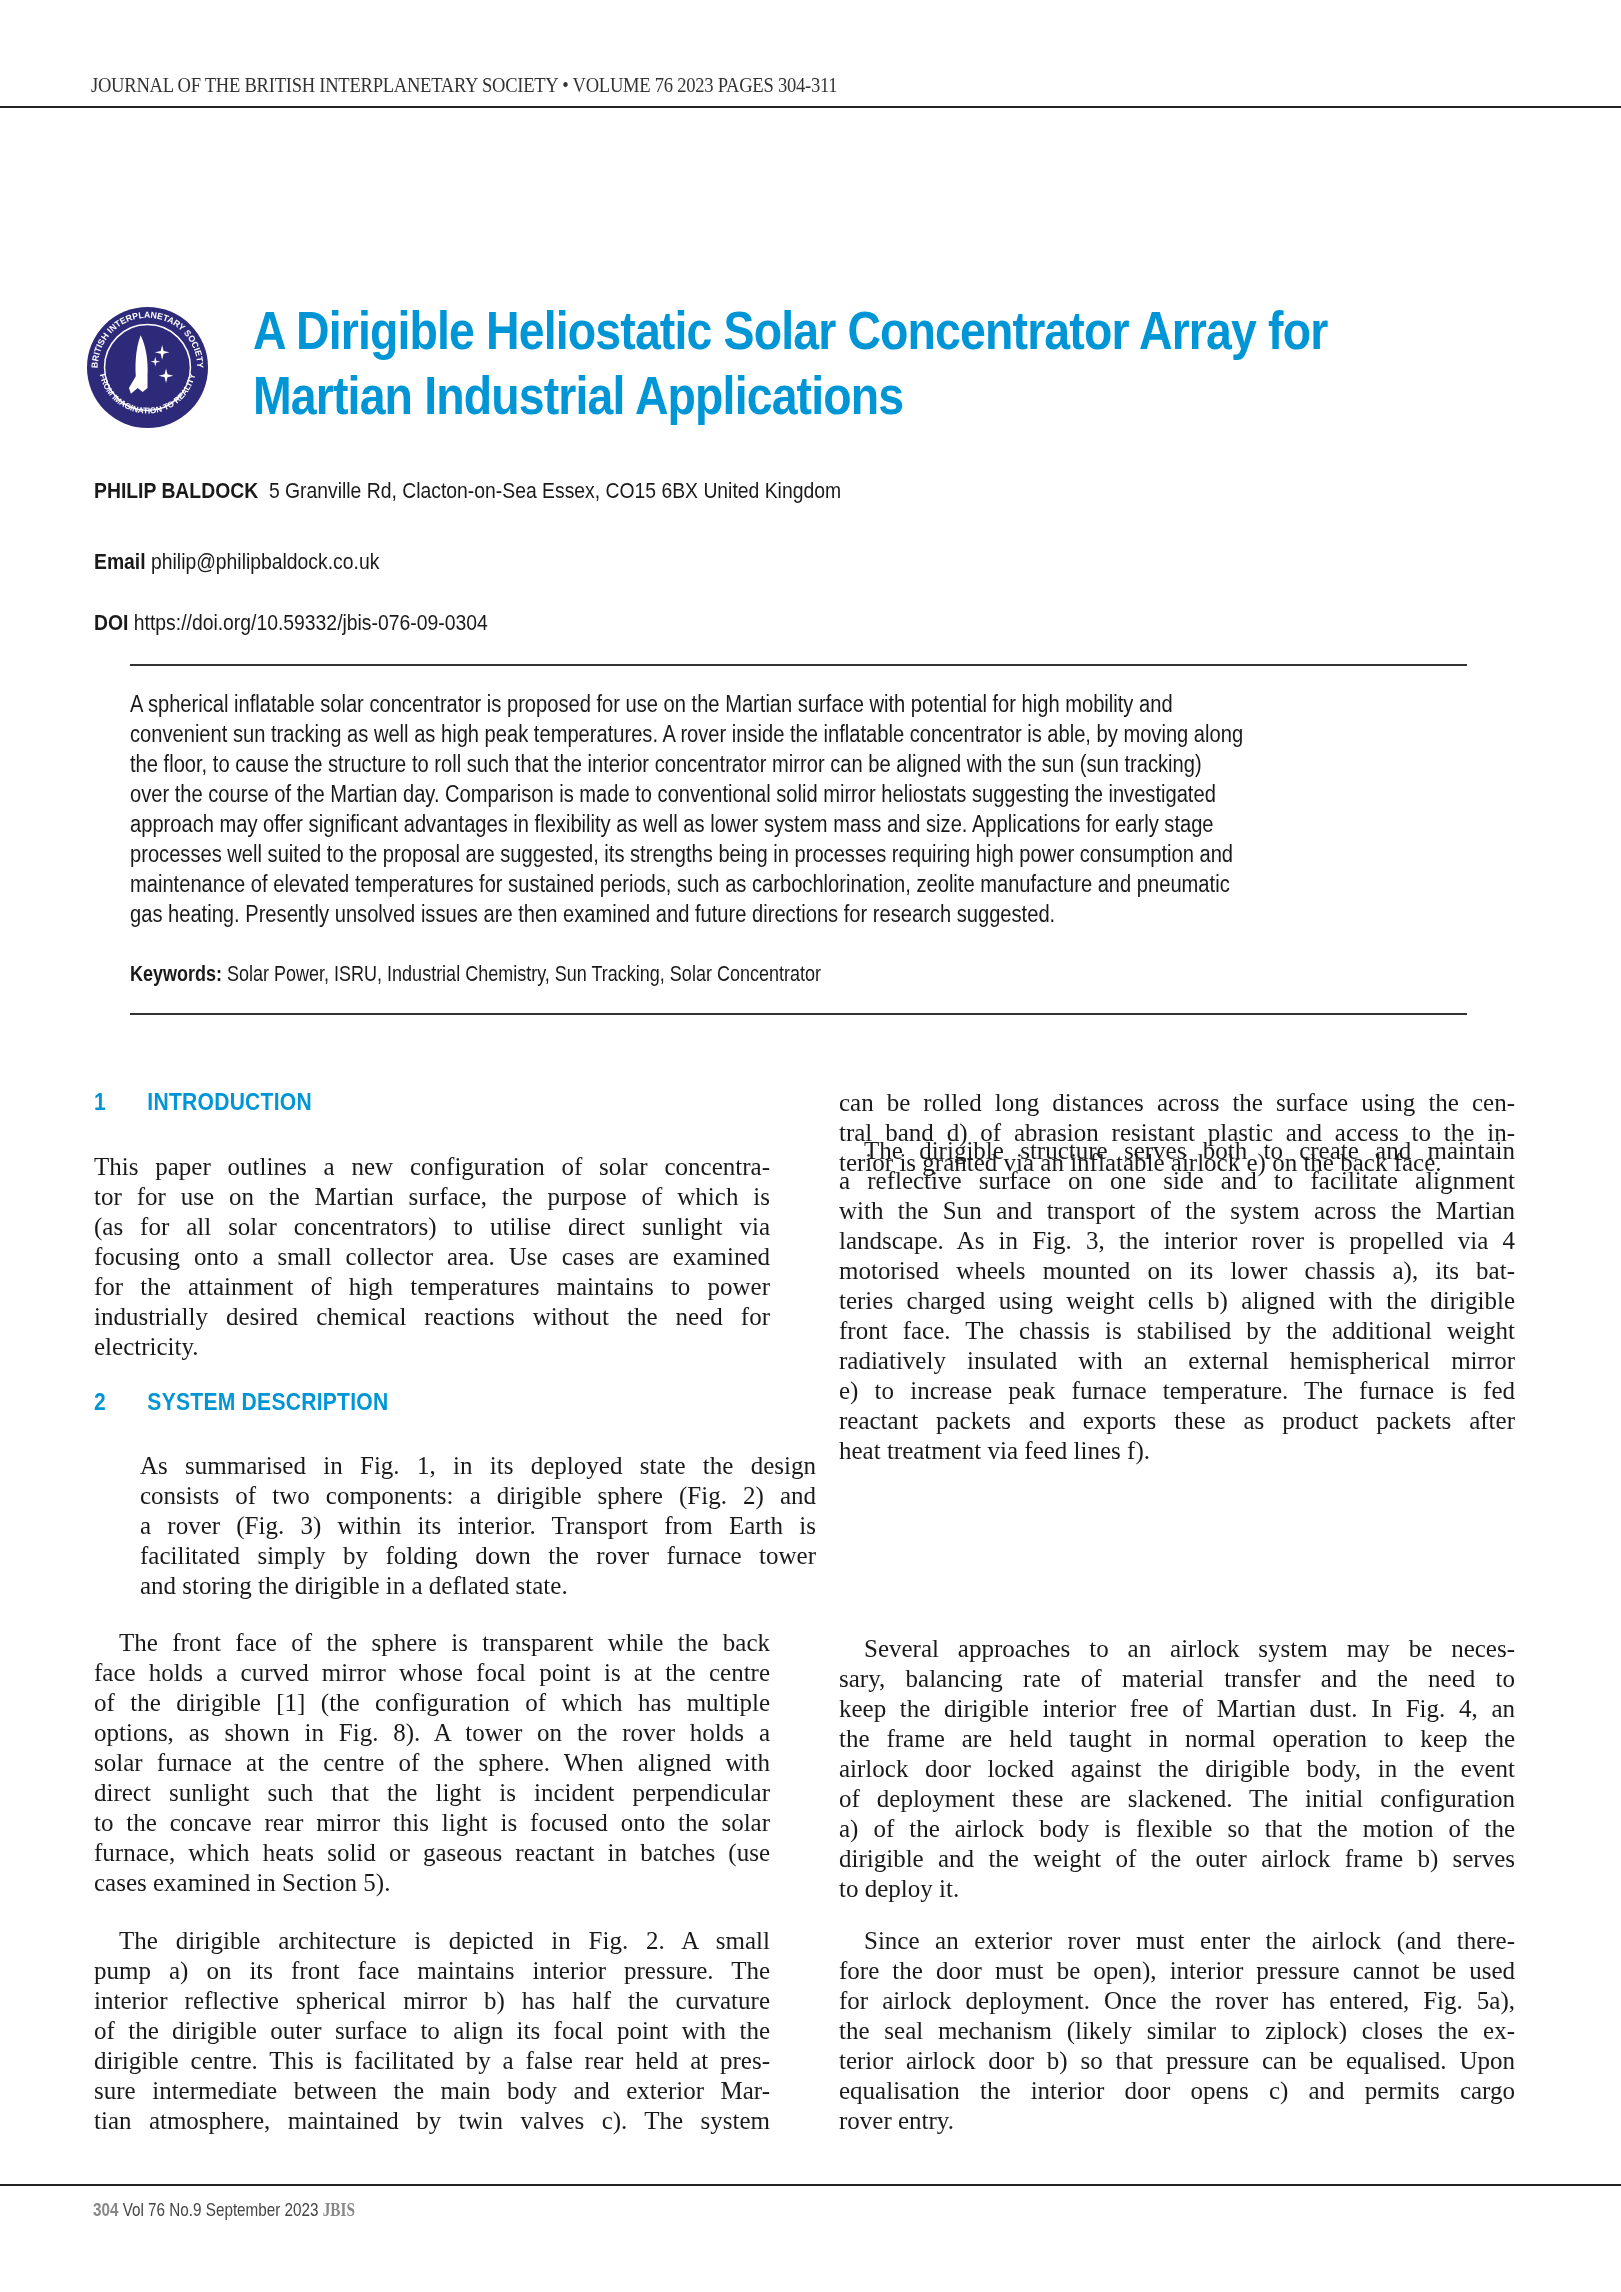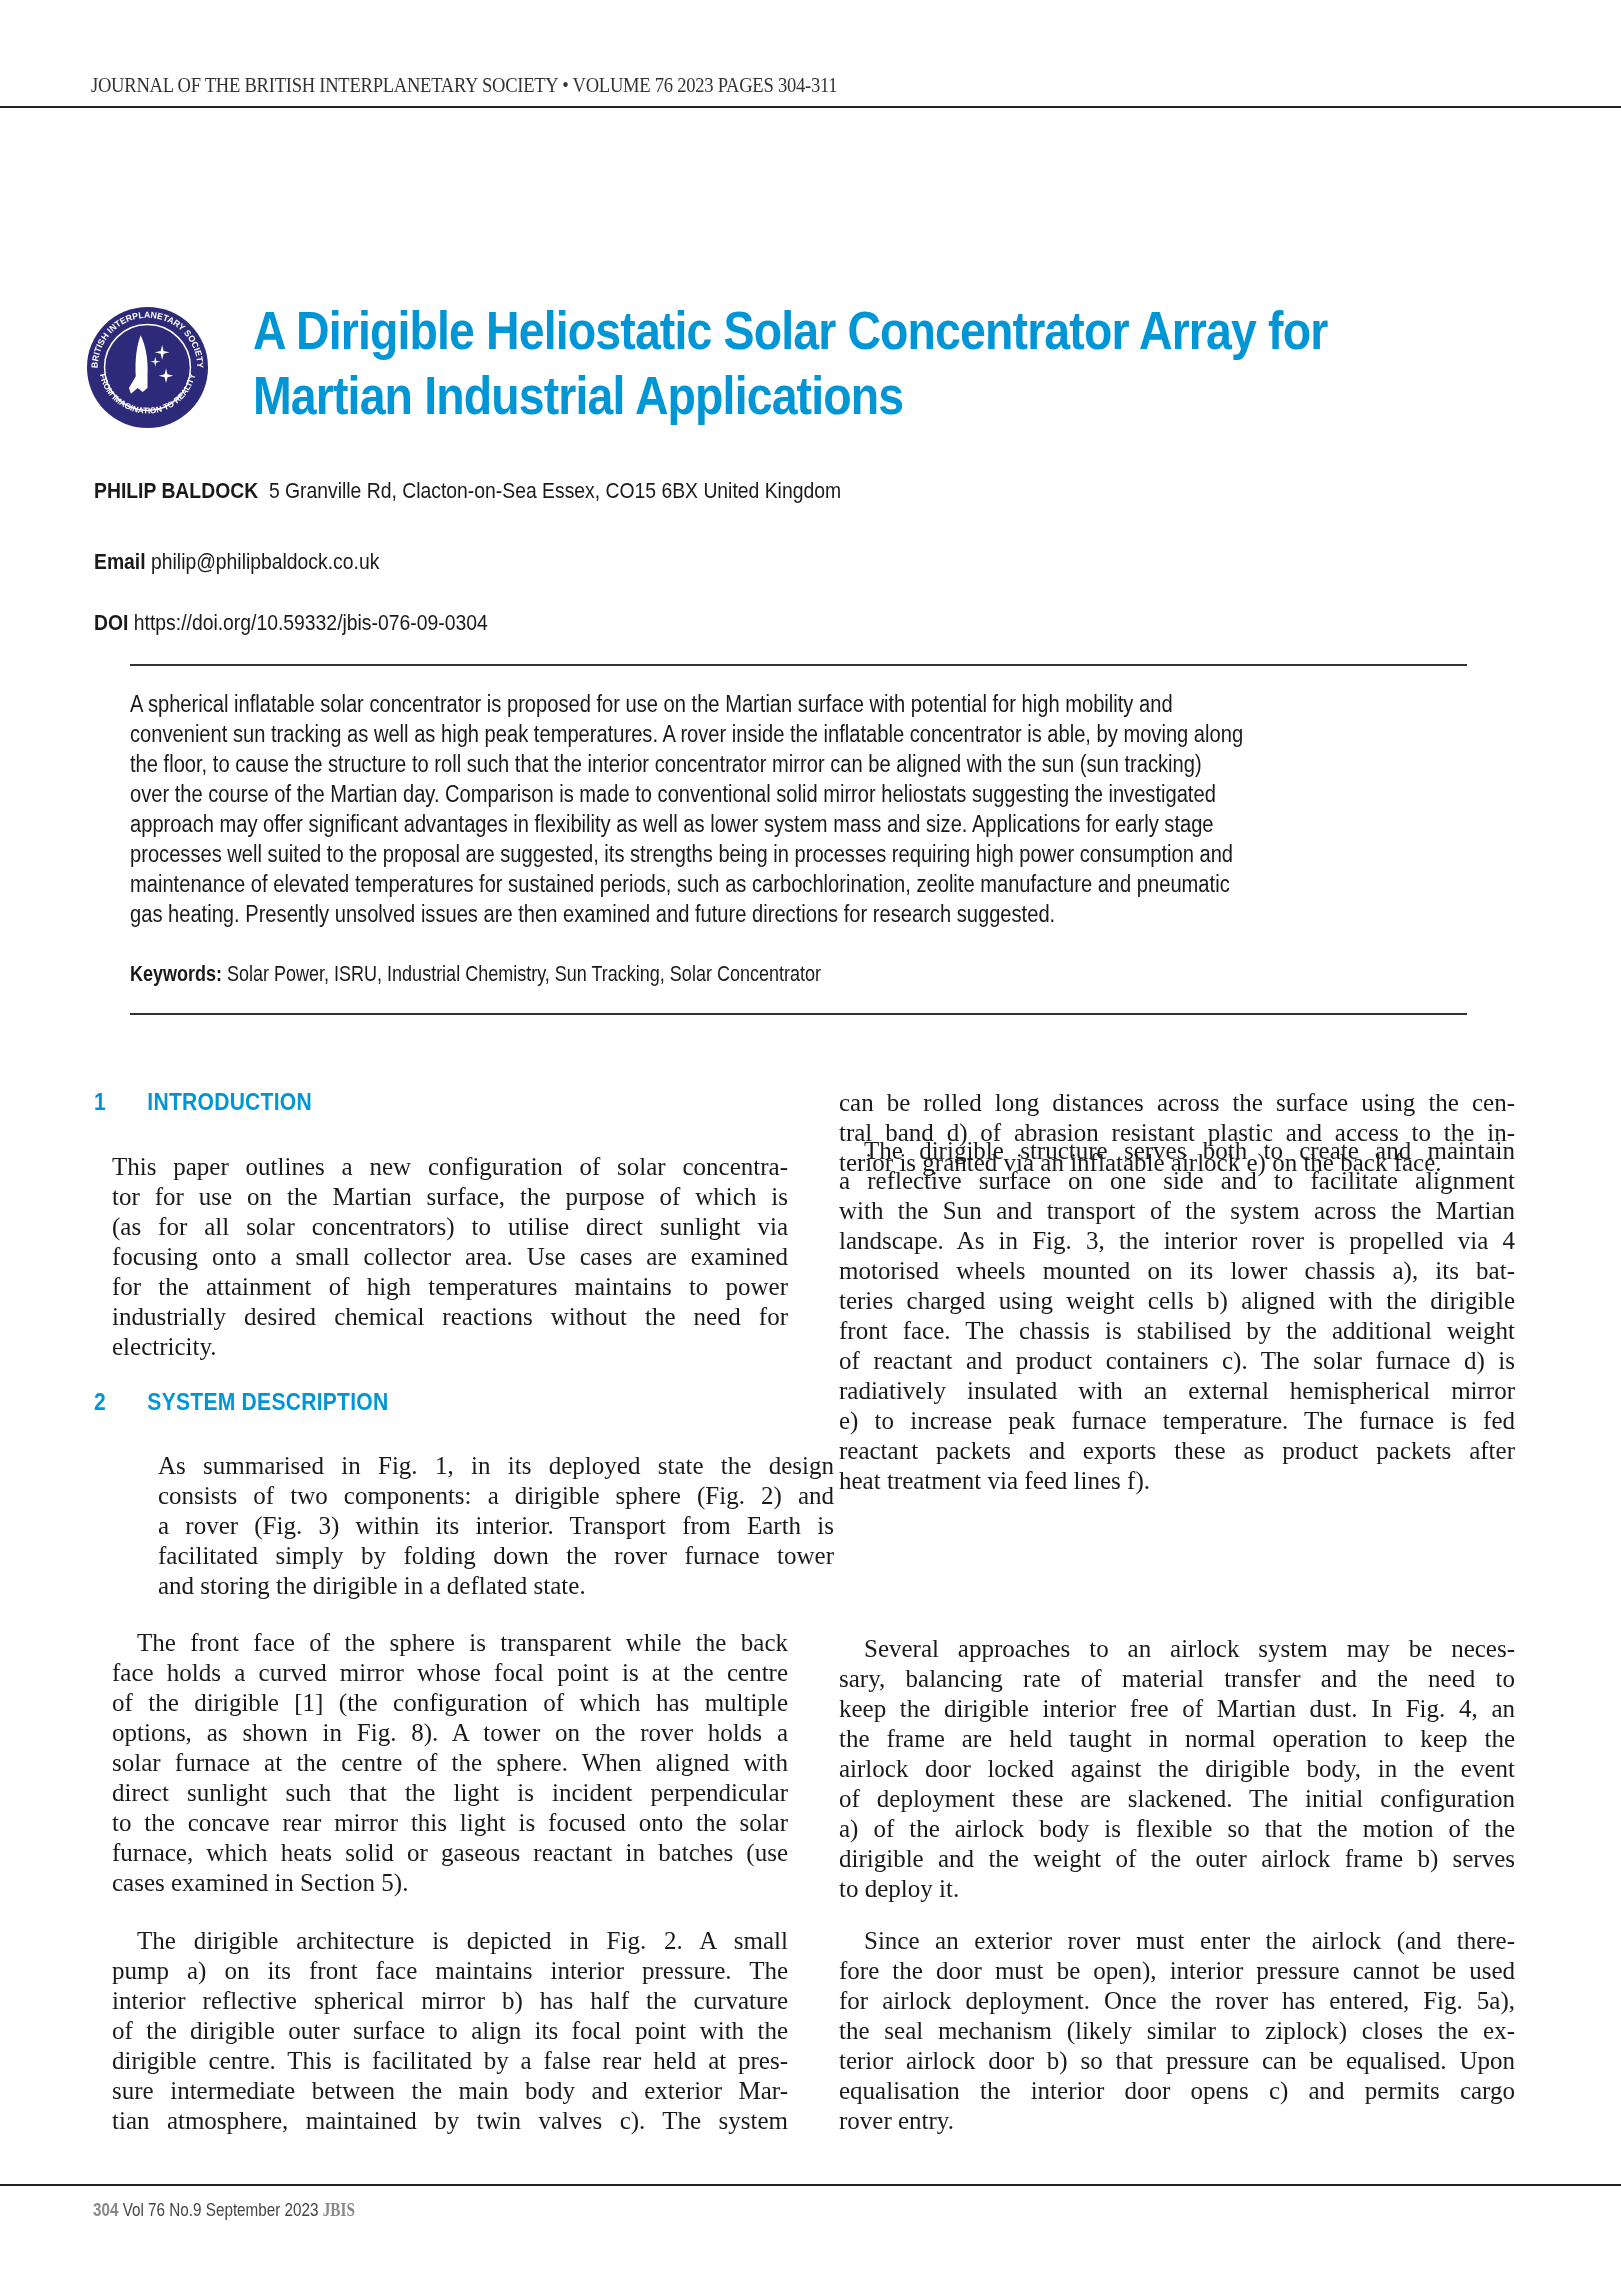--- a/index.html
+++ b/index.html
@@ -32,21 +32,21 @@
     transform: scaleX(0.875); transform-origin: left top;
   }
   .abstract div { white-space: nowrap; }
   .keywords {
     position: absolute; left: 130px; top: 961px;
     font-family: "Liberation Sans", sans-serif; font-size: 22.5px; color: #1a1a1a;
     transform: scaleX(0.8); transform-origin: left center; white-space: nowrap;
   }
   .keywords b { font-weight: bold; }
   .col { position: absolute; width: 676px; font-family: "Liberation Serif", serif; font-size: 25px; line-height: 30px; color: #1a1a1a; }
-  .col-left { left: 112px; }
+  .col-left { left: 94px; }
   .col-right { left: 839px; }
   .col div.line { white-space: nowrap; text-align: justify; text-align-last: justify; height: 30px; }
   .col div.line.last { text-align-last: left; }
   .sec-head {
     position: absolute; font-family: "Liberation Sans", sans-serif; font-weight: bold; font-size: 24.5px;
     color: #0096d6; letter-spacing: 0.3px; transform: scaleX(0.86); transform-origin: left center; white-space: nowrap;
   }
   .sec-head .num { display: inline-block; width: 62px; }
   .rule-bottom { position: absolute; left: 0; top: 2184px; width: 1621px; height: 2px; background: #222; }
   .footer {
@@ -174,21 +174,20 @@
 </div>
 
 <div class="col col-right" style="top:1136px;">
   <div class="line"> The dirigible structure serves both to create and maintain</div>
   <div class="line">a reflective surface on one side and to facilitate alignment</div>
   <div class="line">with the Sun and transport of the system across the Martian</div>
   <div class="line">landscape. As in Fig. 3, the interior rover is propelled via 4</div>
   <div class="line">motorised wheels mounted on its lower chassis a), its bat-</div>
   <div class="line">teries charged using weight cells b) aligned with the dirigible</div>
   <div class="line">front face. The chassis is stabilised by the additional weight</div>
-  <div class="line">of reactant and product containers c). The solar furnace d) is</div>
   <div class="line">radiatively insulated with an external hemispherical mirror</div>
   <div class="line">e) to increase peak furnace temperature. The furnace is fed</div>
   <div class="line">reactant packets and exports these as product packets after</div>
   <div class="line last">heat treatment via feed lines f).</div>
 </div>
 
 <div class="col col-right" style="top:1590px;margin-top:44px;">
   <div class="line"> Several approaches to an airlock system may be neces-</div>
   <div class="line">sary, balancing rate of material transfer and the need to</div>
   <div class="line">keep the dirigible interior free of Martian dust. In Fig. 4, an</div>

